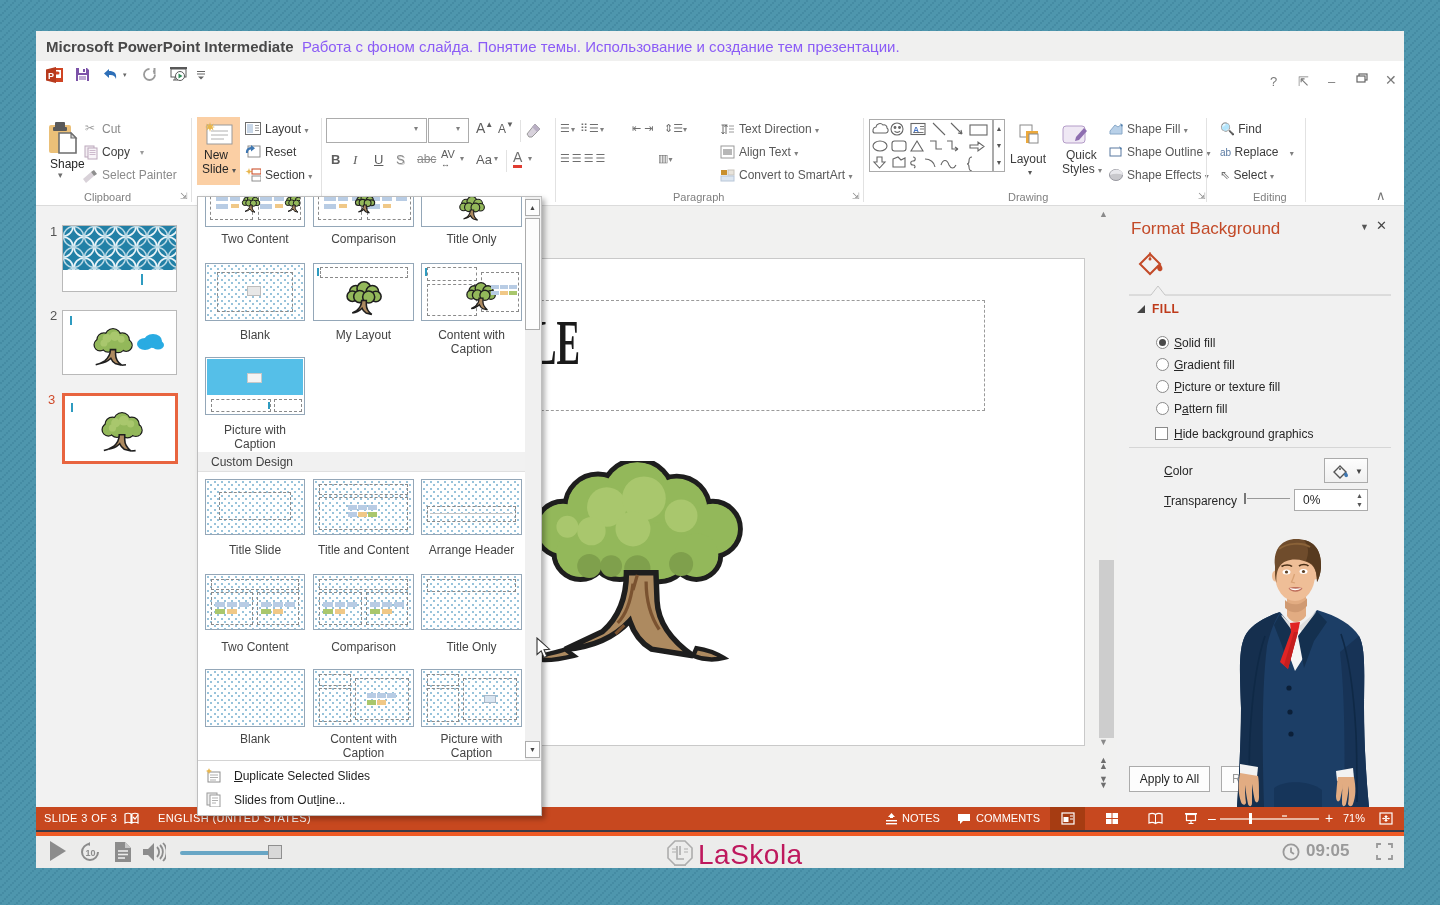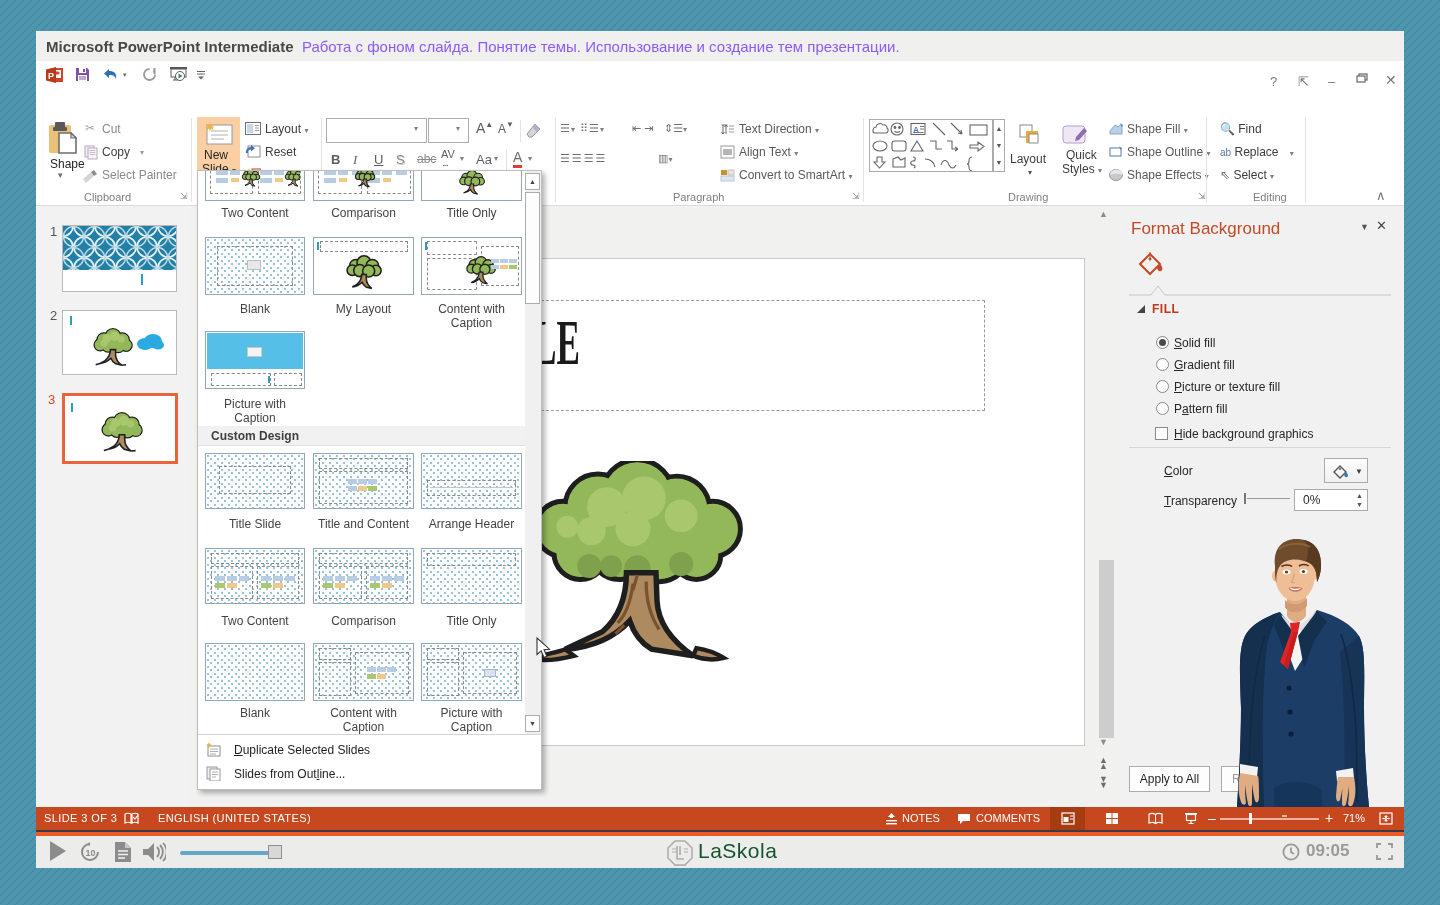--- a/index.html
+++ b/index.html
@@ -30,21 +30,21 @@
 
 .leftpane{left:36px;top:206px;width:154px;height:601px;background:#F2F2F2}
 .editarea{left:190px;top:206px;width:927px;height:601px;background:#F1F1F0}
 .slide{left:217px;top:258px;width:868px;height:488px;background:#fff;border:1px solid #C9C9C9}
 .panel{left:1117px;top:206px;width:287px;height:601px;background:#F1F1F1}
 .statusbar{left:36px;top:807px;width:1368px;height:23px;background:#C7481F;z-index:6;color:#fff;font-size:11px}
 .darkline{left:36px;top:830px;width:1368px;height:2px;background:#3A3A46;z-index:6}
 .progress{left:36px;top:832px;width:1368px;height:4px;background:#EE5A24;z-index:6}
 .player{left:36px;top:836px;width:1368px;height:32px;background:#ECECEB;z-index:6}
 
-.dropdown{left:197px;top:170px;width:345px;height:620px;background:#fff;border:1px solid #BEBEBE;box-shadow:3px 3px 5px rgba(0,0,0,.3);z-index:10;font-size:12px;color:#444;overflow:hidden}
+.dropdown{left:197px;top:196px;width:345px;height:620px;background:#fff;border:1px solid #BEBEBE;box-shadow:3px 3px 5px rgba(0,0,0,.3);z-index:10;font-size:12px;color:#444;overflow:hidden}
 .thumb{position:absolute;border:1px solid #94A7B8;background:#fff}
 .tlabel{position:absolute;text-align:center;color:#444;font-size:12px;line-height:14px}
 .dotted{background-color:#fff;background-image:radial-gradient(circle at 2px 2px, rgba(58,140,185,.52) .9px, transparent 1.2px),radial-gradient(circle at 5px 5px, rgba(58,140,185,.52) .9px, transparent 1.2px);background-size:7px 7px}
 .dashbox{position:absolute;border:1px dashed #8a8a8a}
 .mitem{position:absolute;color:#1E1E1E;font-size:12px}
 
 .radio{position:absolute;width:13px;height:13px;border:1px solid #8A8A8A;border-radius:50%;background:#fff}
 .radio.sel::after{content:"";position:absolute;left:2px;top:2px;width:7px;height:7px;border-radius:50%;background:#4A4A4A}
 .plabel{position:absolute;font-size:12px;color:#262626}
 .u{text-decoration:underline}
@@ -634,21 +634,21 @@
       <path d="M15 5 a7 7 0 0 1 0 10 M18 3 a10 10 0 0 1 0 14 M21 1 a13 13 0 0 1 0 18" stroke="#8C8C8C" stroke-width="1.8" fill="none"></path>
     </svg>
     <div style="position:absolute;left:144px;top:15px;width:98px;height:4px;background:#68A6C5;border-radius:2px"></div>
     <div style="position:absolute;left:232px;top:9px;width:14px;height:14px;background:#D8D8D8;border:1.5px solid #8F8F8F"></div>
     <svg style="position:absolute;left:631px;top:4px" width="26" height="26" viewBox="0 0 26 26">
       <path d="M8 1 L18 1 L25 8 L25 18 L18 25 L8 25 L1 18 L1 8 z" fill="none" stroke="#ADADAD" stroke-width="1.6"></path>
       <path d="M10 6 L10 19 L17 19 M13 6 L13 15" stroke="#ADADAD" stroke-width="1.6" fill="none"></path>
       <path d="M5 9 h4 M5 12 h4 M17 9 h4 M17 12 h4" stroke="#ADADAD" stroke-width="1.2"></path>
       <path d="M7 26 h12" stroke="#ADADAD" stroke-width="1.6"></path>
     </svg>
-    <div style="position:absolute;left:662px;top:3px;font-size:21px;color:#14532d;letter-spacing:.5px">LaSkola</div>
+    <div style="position:absolute;left:662px;top:3px;font-size:28px;color:#be185d;letter-spacing:.5px">LaSkola</div>
     <svg style="position:absolute;left:1246px;top:7px" width="18" height="18" viewBox="0 0 18 18">
       <circle cx="9" cy="9" r="7.6" fill="none" stroke="#9A9A9A" stroke-width="1.8"></circle>
       <path d="M9 4.5 L9 9 L12 11" stroke="#9A9A9A" stroke-width="1.8" fill="none"></path>
     </svg>
     <div style="position:absolute;left:1270px;top:5px;font-size:17px;font-weight:bold;color:#9A9A9A">09:05</div>
     <svg style="position:absolute;left:1340px;top:7px" width="17" height="17" viewBox="0 0 17 17">
       <path d="M1 5 V1 H5 M12 1 H16 V5 M16 12 V16 H12 M5 16 H1 V12" fill="none" stroke="#9A9A9A" stroke-width="1.8"></path>
     </svg>
   </div>
 
@@ -803,21 +803,21 @@
     <div class="thumb" style="left:7px;top:160px;width:100px;height:58px">
       <div style="position:absolute;left:1px;top:1px;width:96px;height:36px;background:#55BFE8"></div>
       <div style="position:absolute;left:41px;top:15px;width:15px;height:10px;background:#F4F4F4;border:1px solid #C8C8C8"></div>
       <div class="dashbox" style="left:5px;top:41px;width:60px;height:13px"></div>
       <div class="dashbox" style="left:68px;top:41px;width:28px;height:13px"></div>
       <div style="position:absolute;left:62px;top:44px;width:2px;height:7px;background:#2E9BC0"></div>
     </div>
     <div class="tlabel" style="left:7px;top:226px;width:100px">Picture with<br>Caption</div>
 
     <div style="position:absolute;left:0;top:255px;width:327px;height:20px;background:#F1F1F1;border-bottom:1px solid #E0E0E0">
-      <div style="position:absolute;left:13px;top:3px;font-weight:bold;color:#3F3F3F">Custom Design</div>
+      <div style="position:absolute;left:13px;top:3px;font-weight:normal;color:#3F3F3F">Custom Design</div>
     </div>
 
     <div class="thumb dotted" style="left:7px;top:282px;width:100px;height:56px">
       <div class="dashbox" style="left:13px;top:12px;width:72px;height:28px"></div>
     </div>
     <div class="thumb dotted" style="left:115px;top:282px;width:101px;height:56px">
       <div class="dashbox" style="left:5px;top:4px;width:89px;height:11px"></div>
       <div class="dashbox" style="left:5px;top:17px;width:89px;height:33px"></div>
       <svg style="position:absolute;left:33px;top:24px" width="32" height="18" viewBox="0 0 32 18">
           <g fill="#B8CCE4">

